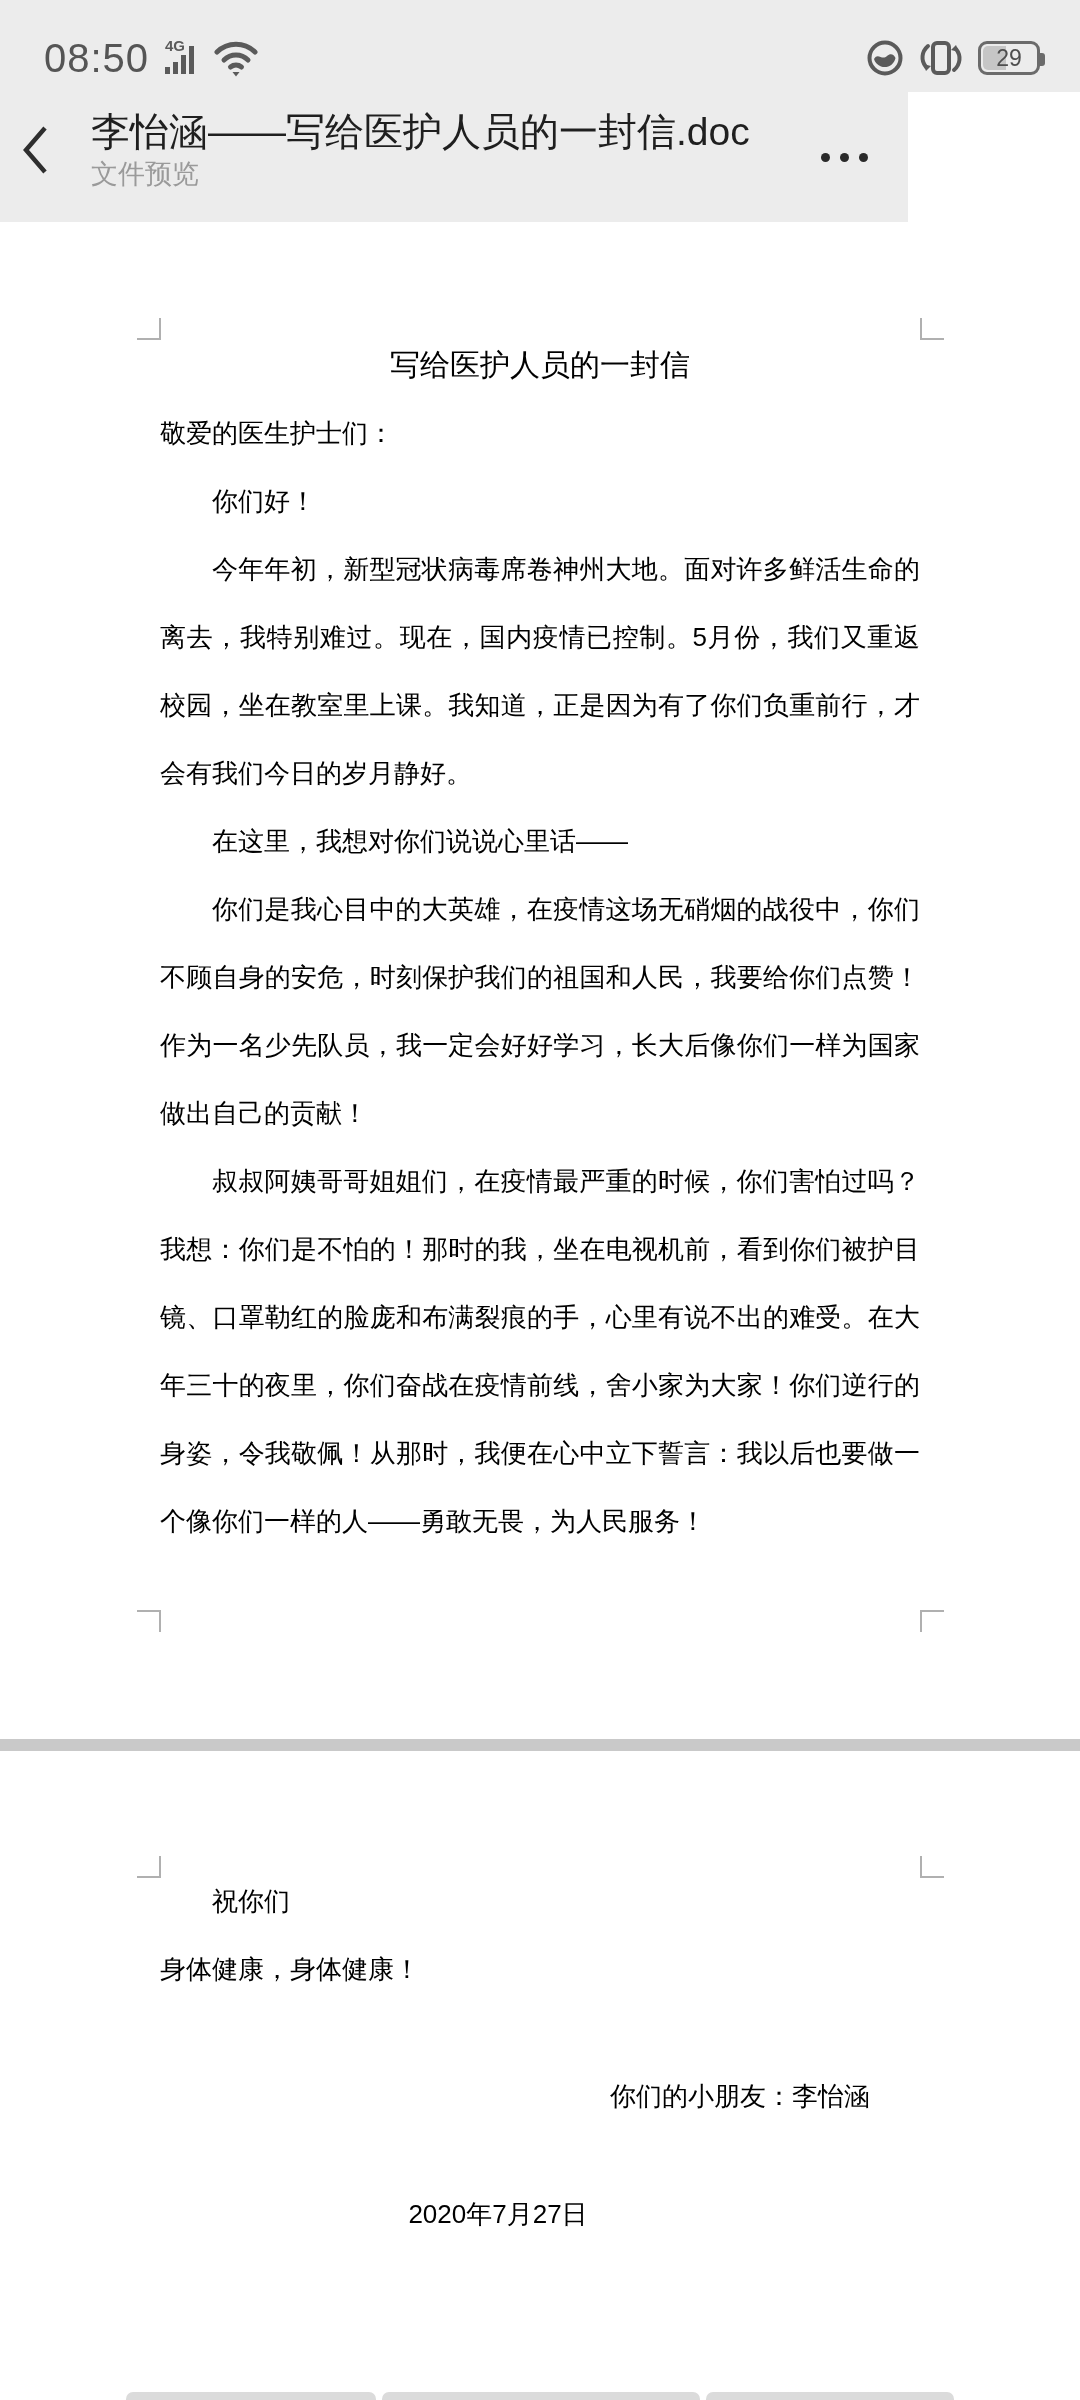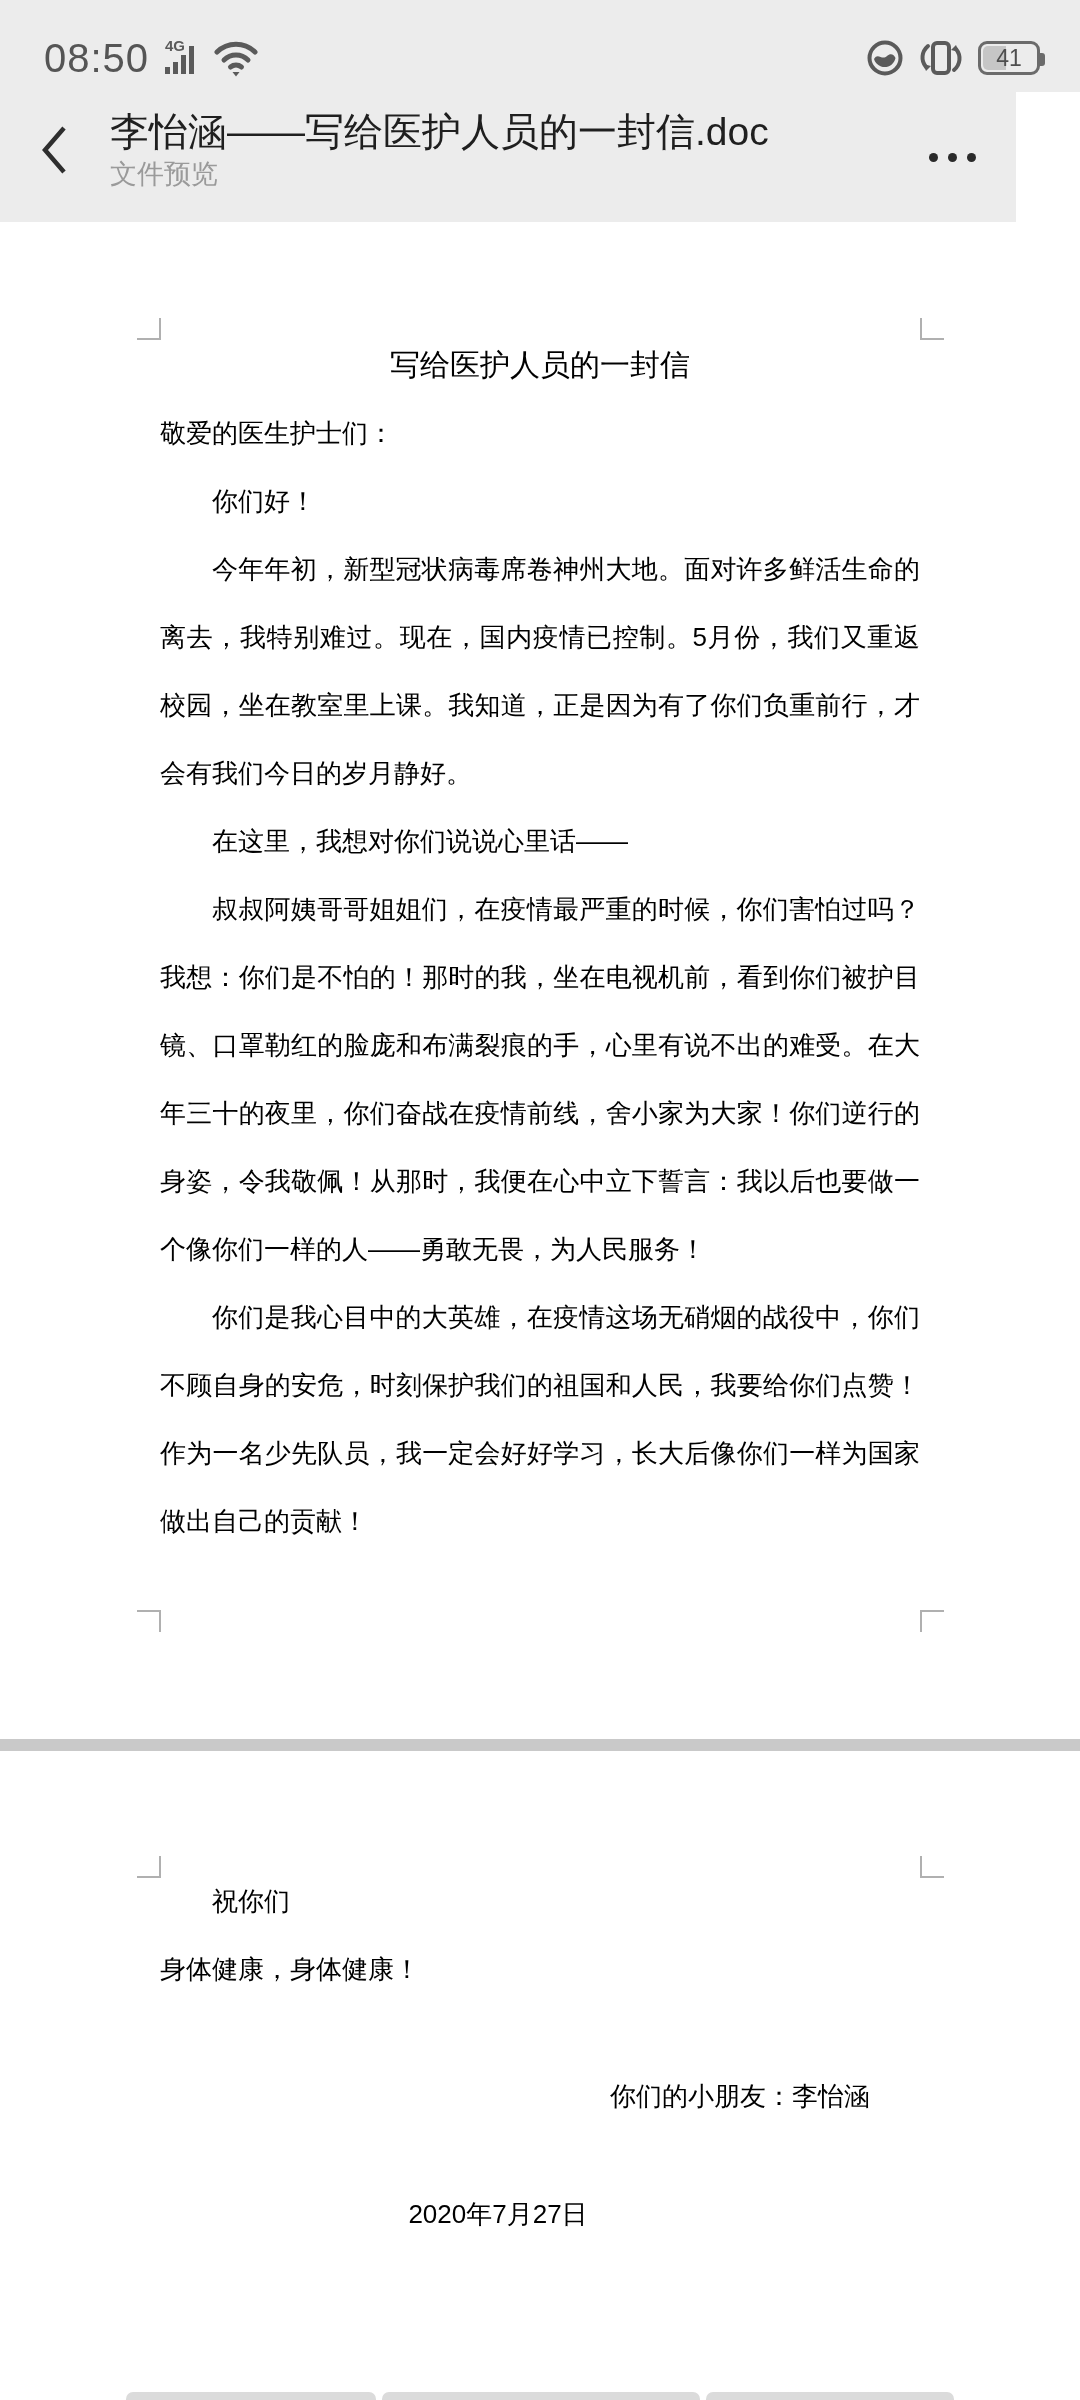--- a/index.html
+++ b/index.html
@@ -22,22 +22,22 @@
   .icon{display:inline-flex;align-items:center;}
   
   .battery{position:relative;width:62px;height:34px;border:3px solid #6b6b6b;border-radius:9px;
     display:inline-flex;align-items:center;justify-content:center;box-sizing:border-box;background:#ececec;}
   .batt-fill{position:absolute;left:2px;top:2px;bottom:2px;width:41%;background:#c6c6c6;border-radius:5px 0 0 5px;}
   .batt-num{position:relative;font-size:23px;color:#4f4f4f;z-index:1;}
   .batt-nub{position:absolute;right:-8px;top:9px;width:6px;height:13px;background:#6b6b6b;border-radius:0 3px 3px 0;}
 
   
   .header{
-    position:absolute;top:92px;left:0;width:1016px;height:130px;background:#ececec;
-    display:flex;align-items:center;box-sizing:border-box;padding:0 40px 14px 40px;
+    position:absolute;top:92px;left:0;width:908px;height:130px;background:#ececec;
+    display:flex;align-items:center;box-sizing:border-box;padding:0 40px 14px 21px;
   }
   .back{width:46px;height:60px;display:flex;align-items:center;justify-content:flex-start;cursor:pointer;}
   .titles{flex:1;margin-left:24px;overflow:hidden;}
   .h-title{font-size:39px;color:#1f1f1f;font-weight:500;line-height:46px;white-space:nowrap;}
   .h-sub{font-size:27px;color:#9a9a9a;line-height:33px;margin-top:3px;}
   .more{display:flex;gap:10px;align-items:center;padding:14px 0 0 10px;cursor:pointer;}
   .more .dot{width:9px;height:9px;border-radius:50%;background:#2a2a2a;}
 
   
   .doc{position:absolute;top:222px;left:0;width:1060px;height:2178px;background:#ffffff;}
@@ -102,21 +102,21 @@
         <svg width="50" height="40" viewBox="0 0 50 40">
           <rect x="17" y="5" width="16" height="30" rx="4" fill="none" stroke="#5a5a5a" stroke-width="4"></rect>
           <path d="M12 8 A18 16 0 0 0 10 29" fill="none" stroke="#5a5a5a" stroke-width="4" stroke-linecap="round"></path>
           <path d="M7 26 L10 33 L15 28 Z" fill="#5a5a5a"></path>
           <path d="M38 32 A18 16 0 0 0 40 11" fill="none" stroke="#5a5a5a" stroke-width="4" stroke-linecap="round"></path>
           <path d="M43 14 L40 7 L35 12 Z" fill="#5a5a5a"></path>
         </svg>
       </span>
       <span class="battery">
         <span class="batt-fill"></span>
-        <span class="batt-num">41</span>
+        <span class="batt-num">29</span>
         <span class="batt-nub"></span>
       </span>
     </div>
   </div>
 
   <div class="header">
     <div class="back">
       <svg width="28" height="52" viewBox="0 0 28 52">
         <polyline points="24,4 5,26 24,48" fill="none" stroke="#2e2e2e" stroke-width="4.5"></polyline>
       </svg>
@@ -138,22 +138,22 @@
     <span class="mark m-tr" style="left:920px;top:96px"></span>
     <span class="mark m-bl" style="left:137px;top:1388px"></span>
     <span class="mark m-br" style="left:920px;top:1388px"></span>
 
     <div class="page1">
       <div class="doc-title">写给医护人员的一封信</div>
       <p>敬爱的医生护士们：</p>
       <p class="ind">你们好！</p>
       <p class="ind">今年年初，新型冠状病毒席卷神州大地。面对许多鲜活生命的离去，我特别难过。现在，国内疫情已控制。5月份，我们又重返校园，坐在教室里上课。我知道，正是因为有了你们负重前行，才会有我们今日的岁月静好。</p>
       <p class="ind">在这里，我想对你们说说心里话——</p>
+      <p class="ind">你们是我心目中的大英雄，在疫情这场无硝烟的战役中，你们不顾自身的安危，时刻保护我们的祖国和人民，我要给你们点赞！作为一名少先队员，我一定会好好学习，长大后像你们一样为国家做出自己的贡献！</p>
       <p class="ind">叔叔阿姨哥哥姐姐们，在疫情最严重的时候，你们害怕过吗？我想：你们是不怕的！那时的我，坐在电视机前，看到你们被护目镜、口罩勒红的脸庞和布满裂痕的手，心里有说不出的难受。在大年三十的夜里，你们奋战在疫情前线，舍小家为大家！你们逆行的身姿，令我敬佩！从那时，我便在心中立下誓言：我以后也要做一个像你们一样的人——勇敢无畏，为人民服务！</p>
-      <p class="ind">你们是我心目中的大英雄，在疫情这场无硝烟的战役中，你们不顾自身的安危，时刻保护我们的祖国和人民，我要给你们点赞！作为一名少先队员，我一定会好好学习，长大后像你们一样为国家做出自己的贡献！</p>
     </div>
 
     <div class="separator"></div>
 
     <span class="mark m-tl" style="left:137px;top:1634px"></span>
     <span class="mark m-tr" style="left:920px;top:1634px"></span>
 
     <div class="page2">
       <p class="ind">祝你们</p>
       <p>身体健康，身体健康！</p>

